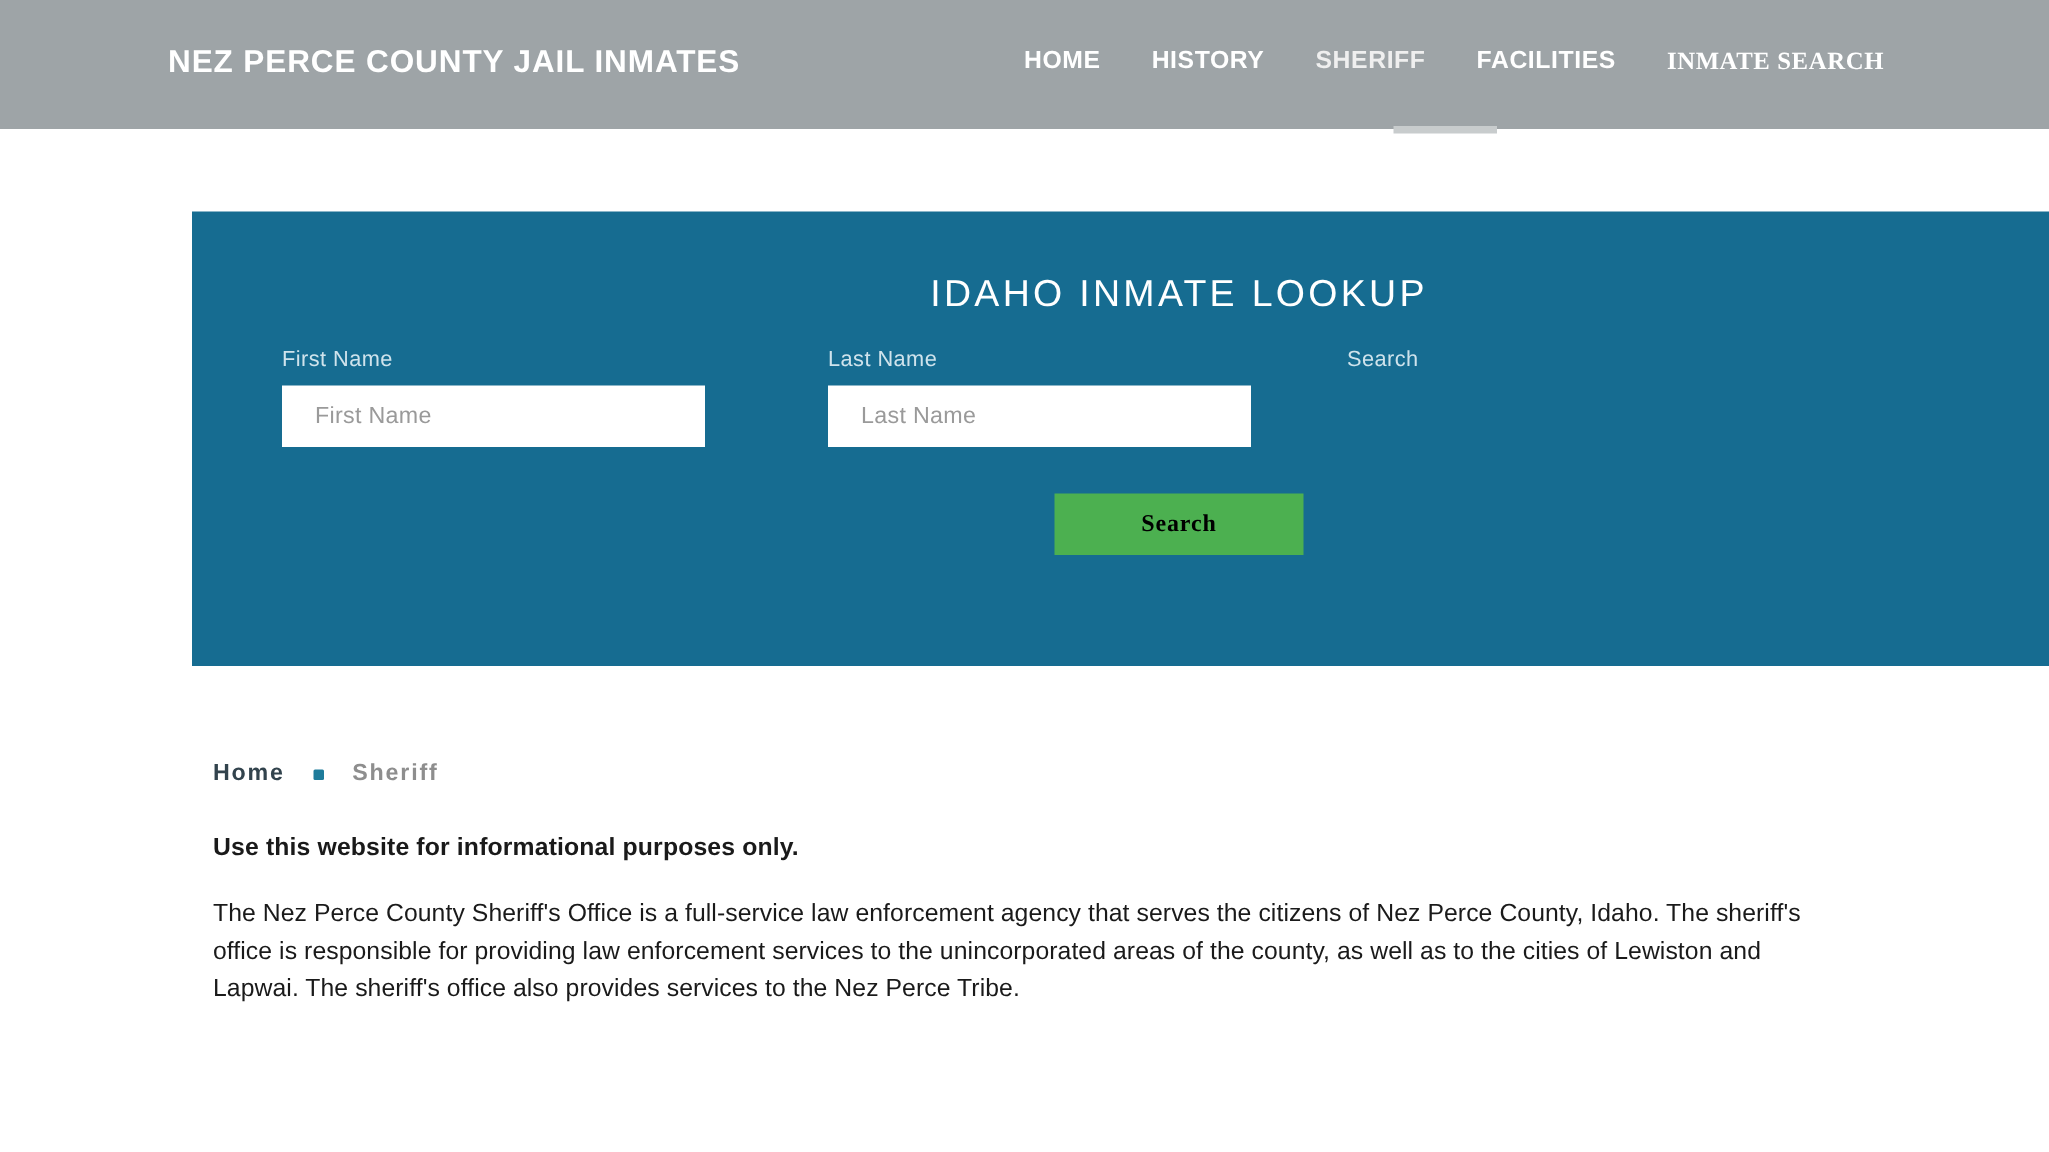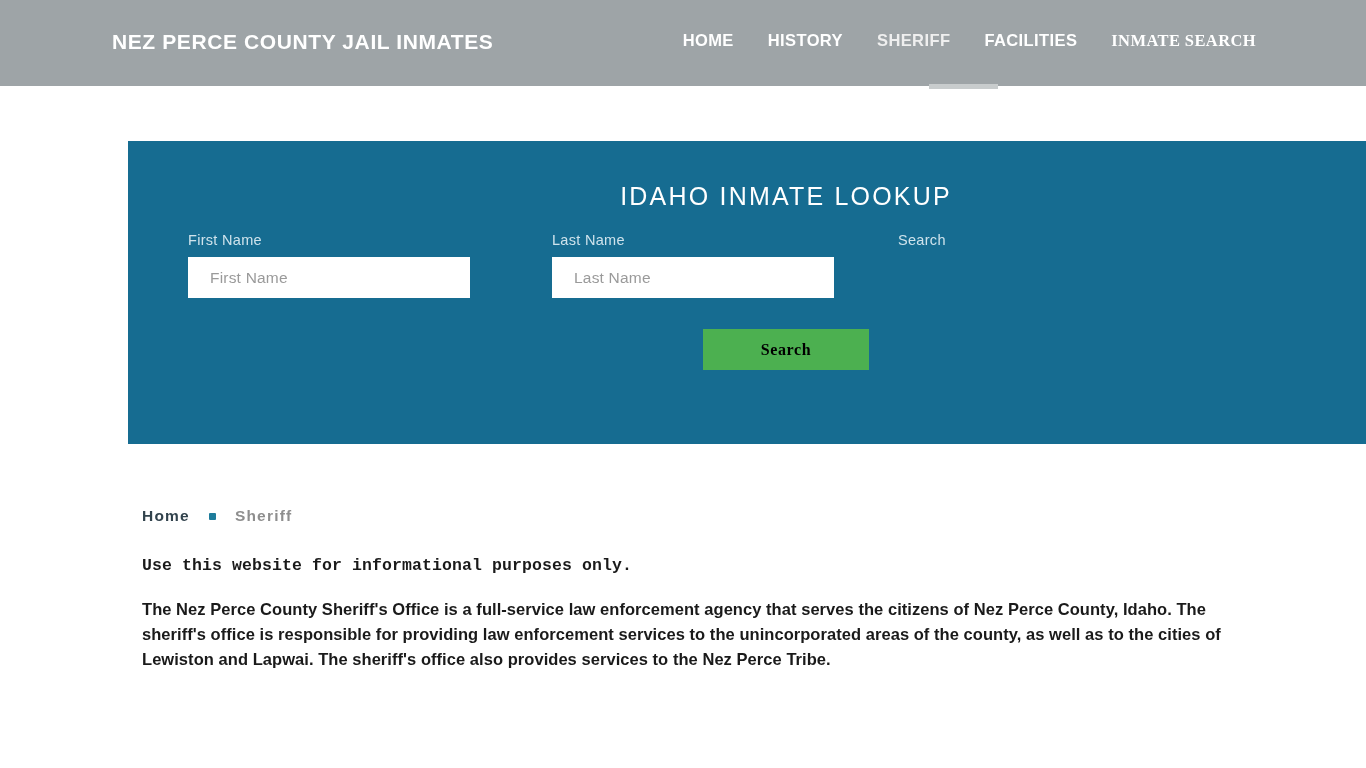--- a/index.html
+++ b/index.html
@@ -191,32 +191,32 @@
     font-family: "Liberation Sans Narrow", "Liberation Sans", sans-serif;
     font-size: 37px;
     font-weight: normal;
     color: #33404a;
     letter-spacing: 0.2px;
     line-height: 1.1;
   }
 
   .lede {
     margin-top: 22px;
-    font-family: Liberation Mono, monospace;
+    font-family: Liberation Sans, sans-serif;
     font-size: 16.5px;
     font-weight: bold;
     color: #1a1a1a;
     letter-spacing: 0.1px;
   }
 
   .body-para {
     margin-top: 22px;
     font-family: "Liberation Sans Narrow", "Liberation Sans", sans-serif;
     font-size: 16.5px;
-    font-weight: bold;
+    font-weight: normal;
     color: #1a1a1a;
     line-height: 1.52;
     letter-spacing: 0.05px;
     width: 1082px;
   }
 </style>
 </head>
 <body>
 
 <header class="site-header">

